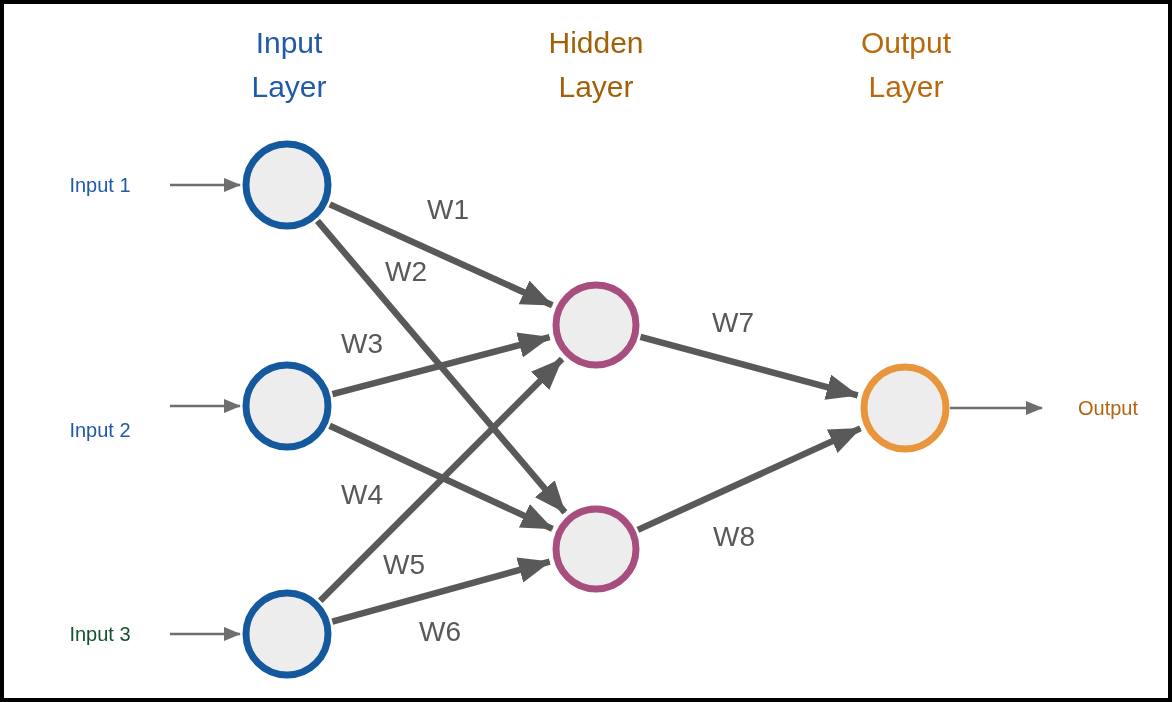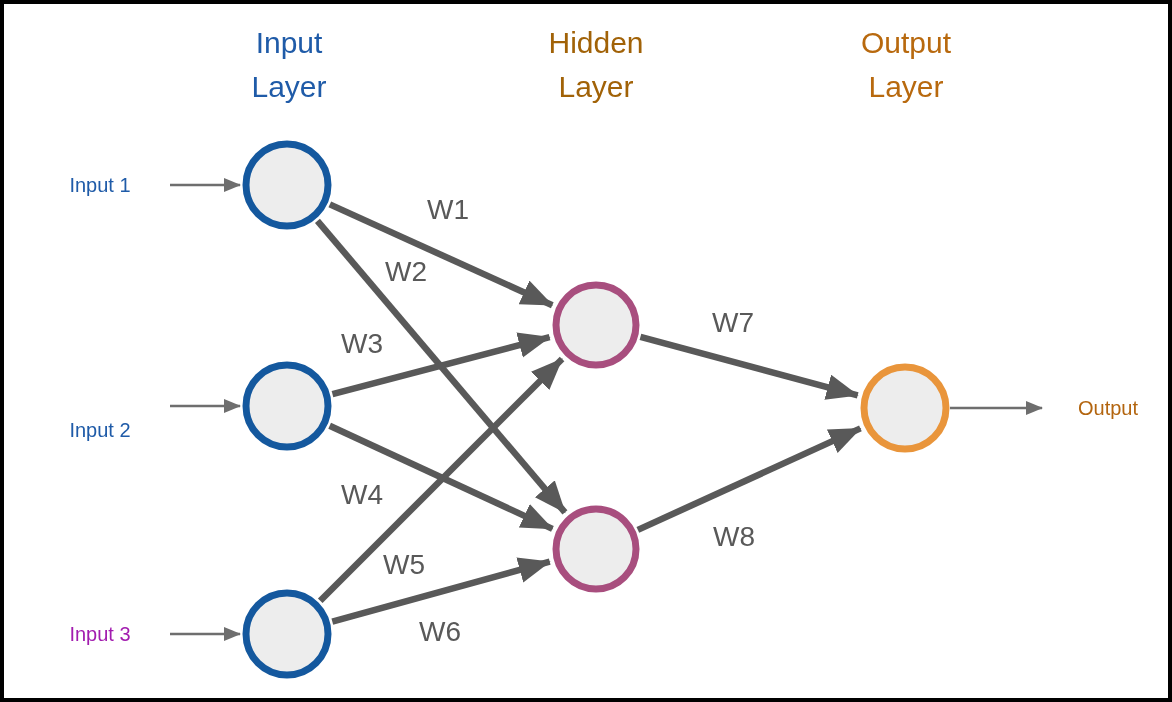--- a/index.html
+++ b/index.html
@@ -106,17 +106,17 @@
       <div>Hidden</div>
       <div>Layer</div>
     </div>
     <div class="layer-title" style="left: 906px; top: 21px; color: rgb(184, 105, 14);">
       <div>Output</div>
       <div>Layer</div>
     </div>
 
     <div class="io-label" style="left: 100px; top: 185px; color: rgb(31, 91, 168);">Input 1</div>
     <div class="io-label" style="left: 100px; top: 406px; color: rgb(31, 91, 168); margin-top: 24px;">Input 2</div>
-    <div class="io-label" style="left: 100px; top: 634px; color: #a21caf;">Input 3</div>
+    <div class="io-label" style="left: 100px; top: 634px; color: #14532d;">Input 3</div>
     <div class="io-label" style="left: 1108px; top: 408px; color: rgb(179, 101, 15);">Output</div>
 
   </div>
 </div>
 
 </body></html>

